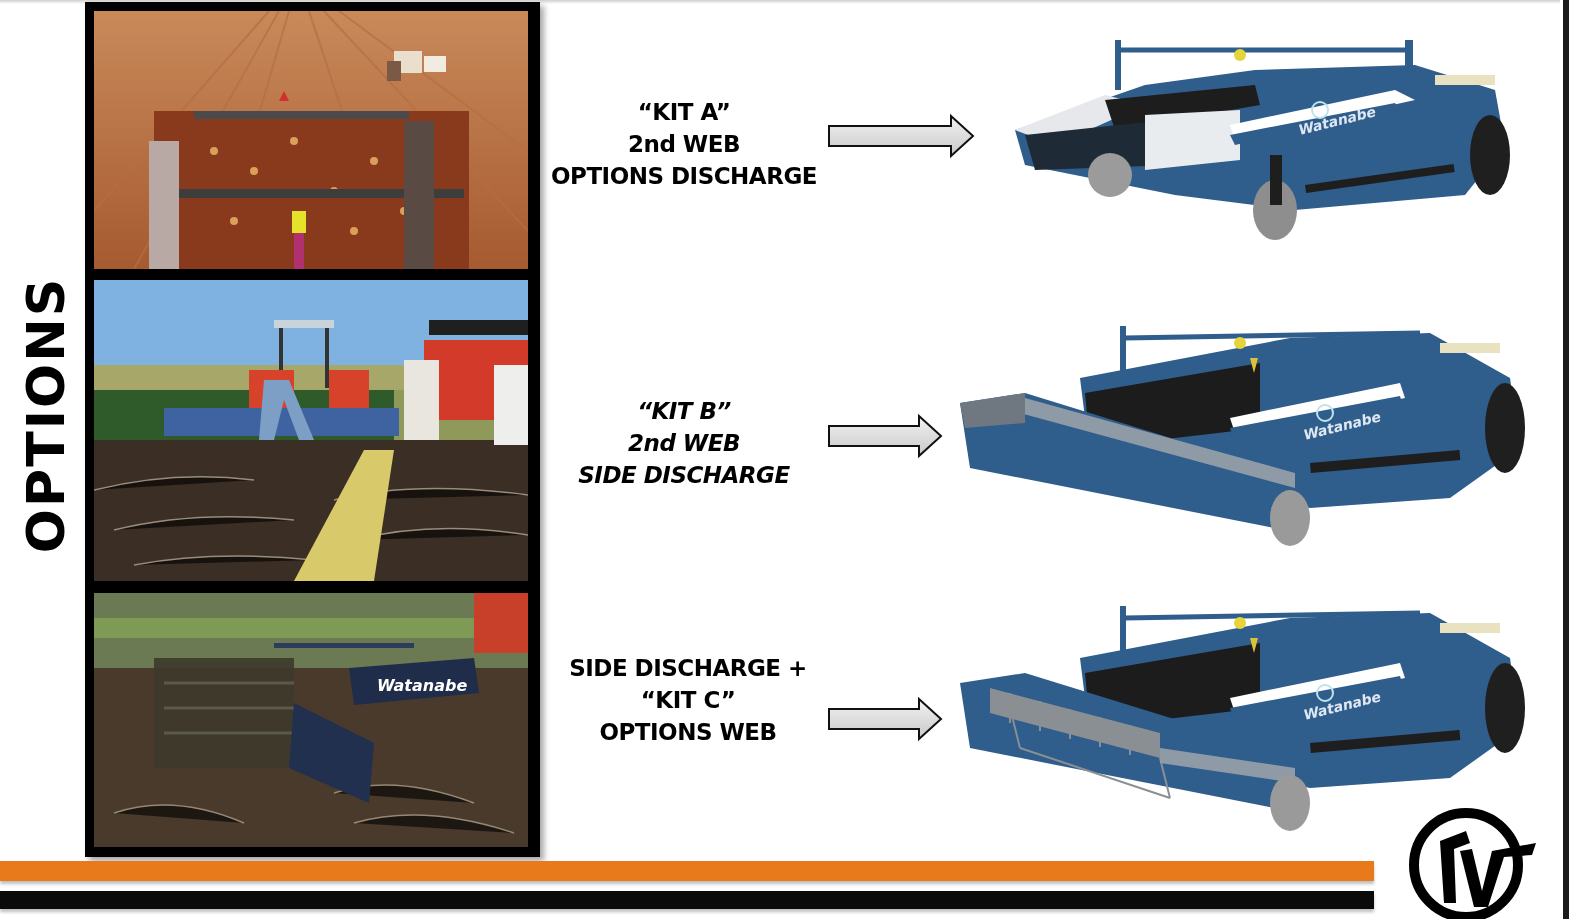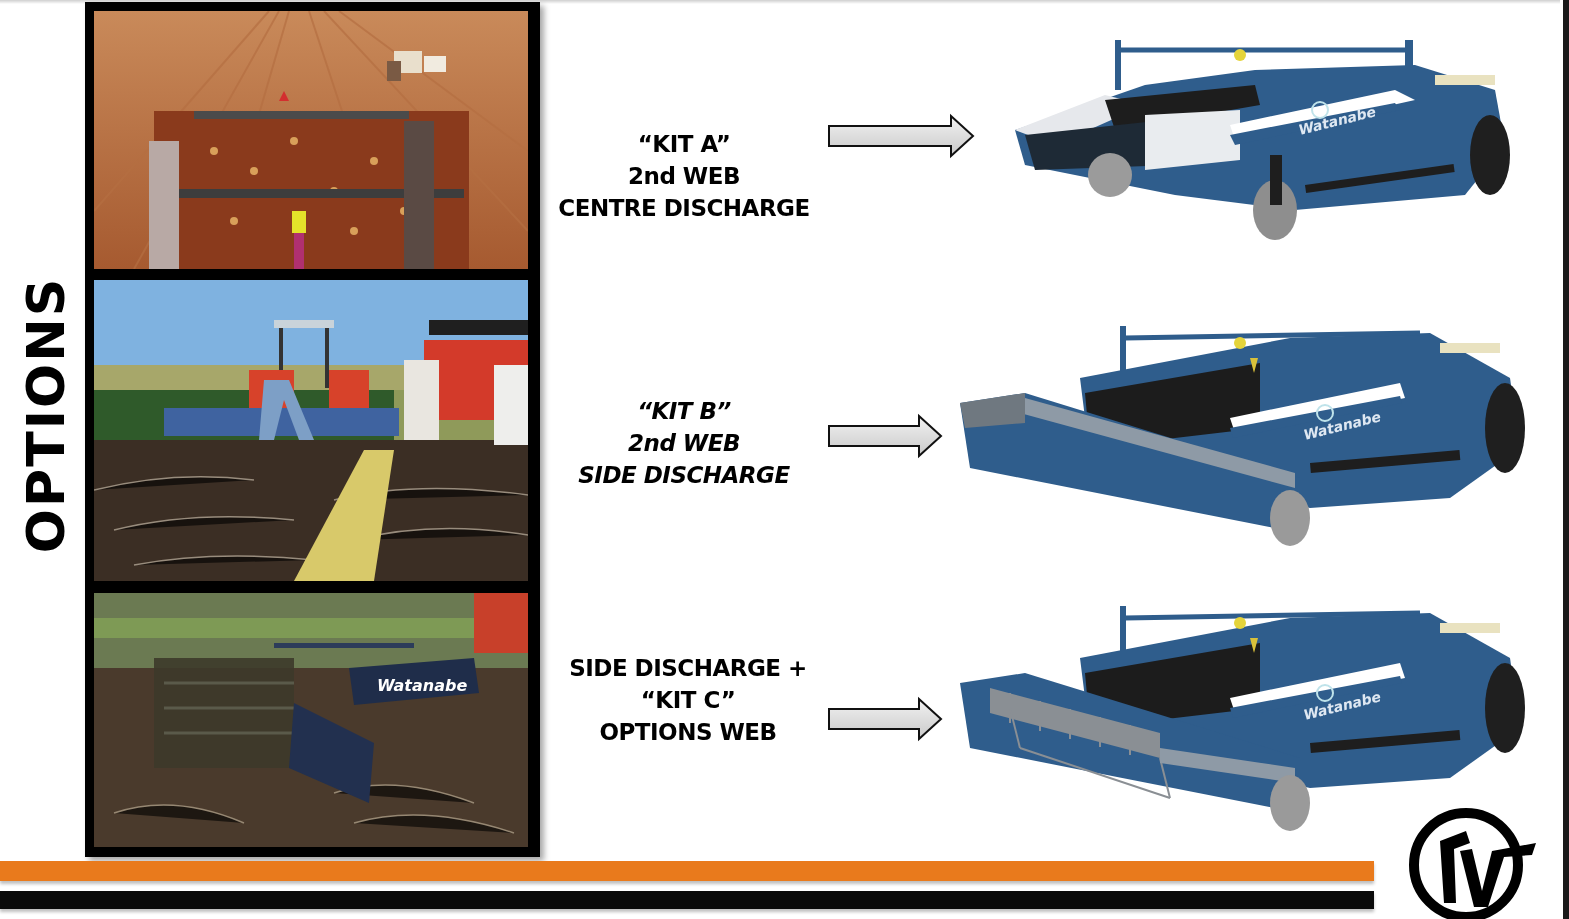--- a/index.html
+++ b/index.html
@@ -26,21 +26,21 @@
   .photo-1 { top: 9px; height: 258px; }
   .photo-2 { top: 278px; height: 301px; }
   .photo-3 { top: 591px; height: 254px; }
   .photo svg { width: 100%; height: 100%; display: block; }
 
   .kit-label {
     position: absolute; text-align: center; font-family: "DejaVu Sans", sans-serif;
     font-weight: bold; font-size: 23px; line-height: 32px; color: #000; letter-spacing: -0.5px;
   }
   .kit-label div { white-space: nowrap; }
-  .kit-a { left: 548px; top: 96px; width: 272px; margin-top: 32px; }
+  .kit-a { left: 548px; top: 96px; width: 272px; }
   .kit-b { left: 548px; top: 395px; width: 272px; font-style: italic; }
   .kit-c { left: 548px; top: 652px; width: 280px; }
 
   .arrow { position: absolute; width: 150px; height: 46px; }
   .arrow-a { left: 826px; top: 113px; }
   .arrow-b { left: 826px; top: 413px; width: 118px; }
   .arrow-c { left: 826px; top: 696px; width: 118px; }
 
   .machine { position: absolute; }
   .machine-a { left: 995px; top: 35px; width: 530px; height: 220px; }
@@ -156,21 +156,21 @@
         <text x="283" y="98" font-family="DejaVu Sans, sans-serif" font-size="16" font-weight="bold" fill="#ffffff" font-style="italic">Watanabe</text>
         <polygon points="200,110 280,150 275,210 195,175" fill="#22304f"></polygon>
         <rect x="180" y="50" width="140" height="5" fill="#2c3c5a"></rect>
       </svg>
     </div>
   </div>
 
   <div class="kit-label kit-a">
     <div>“KIT A”</div>
     <div>2nd WEB</div>
-    <div>CENTRE DISCHARGE</div>
+    <div>OPTIONS DISCHARGE</div>
   </div>
   <div class="kit-label kit-b">
     <div>“KIT B”</div>
     <div>2nd WEB</div>
     <div>SIDE DISCHARGE</div>
   </div>
   <div class="kit-label kit-c">
     <div>SIDE DISCHARGE +</div>
     <div>“KIT C”</div>
     <div>OPTIONS WEB</div>

